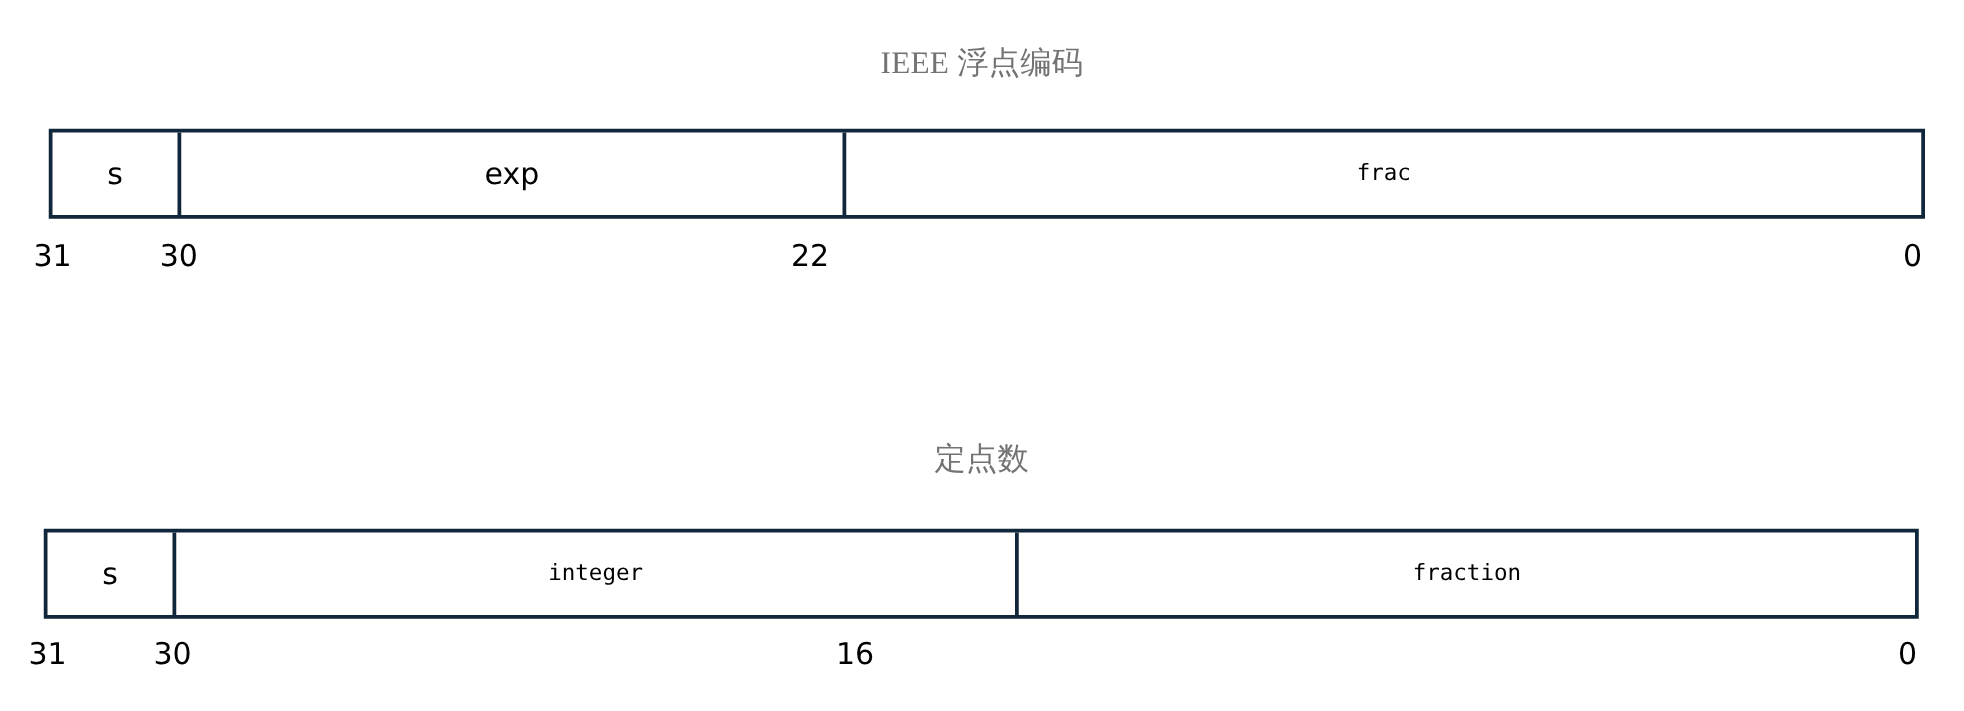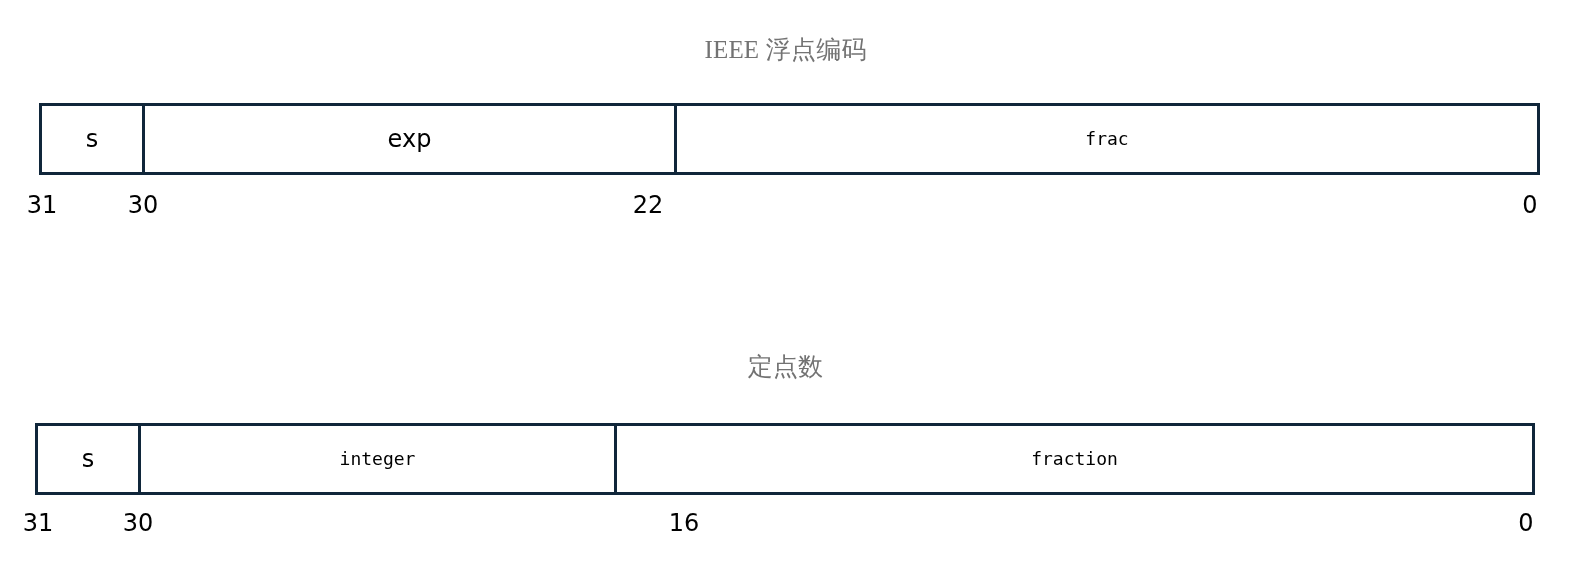--- a/index.html
+++ b/index.html
@@ -115,21 +115,21 @@
 <div class="diagram" style="top:318px;height:251px;">
 
   <div class="diagram-title" style="top:32px;">定点数</div>
 
   <div class="bitfield" style="left:35px; top:105px; width:1500px; height:72px;">
 
     <div class="field" style="width:103px;">
       <span class="field-label sans">s</span>
     </div>
 
-    <div class="field" style="width:476px;">
+    <div class="field" style="width:674px;">
       <span class="field-label">integer</span>
     </div>
 
     <div class="field" style="flex:1;">
       <span class="field-label">fraction</span>
     </div>
   </div>
 
   <div class="bit-ticks" style="top:193px;">
     <span class="bit-tick" style="left:38px;">31</span>

